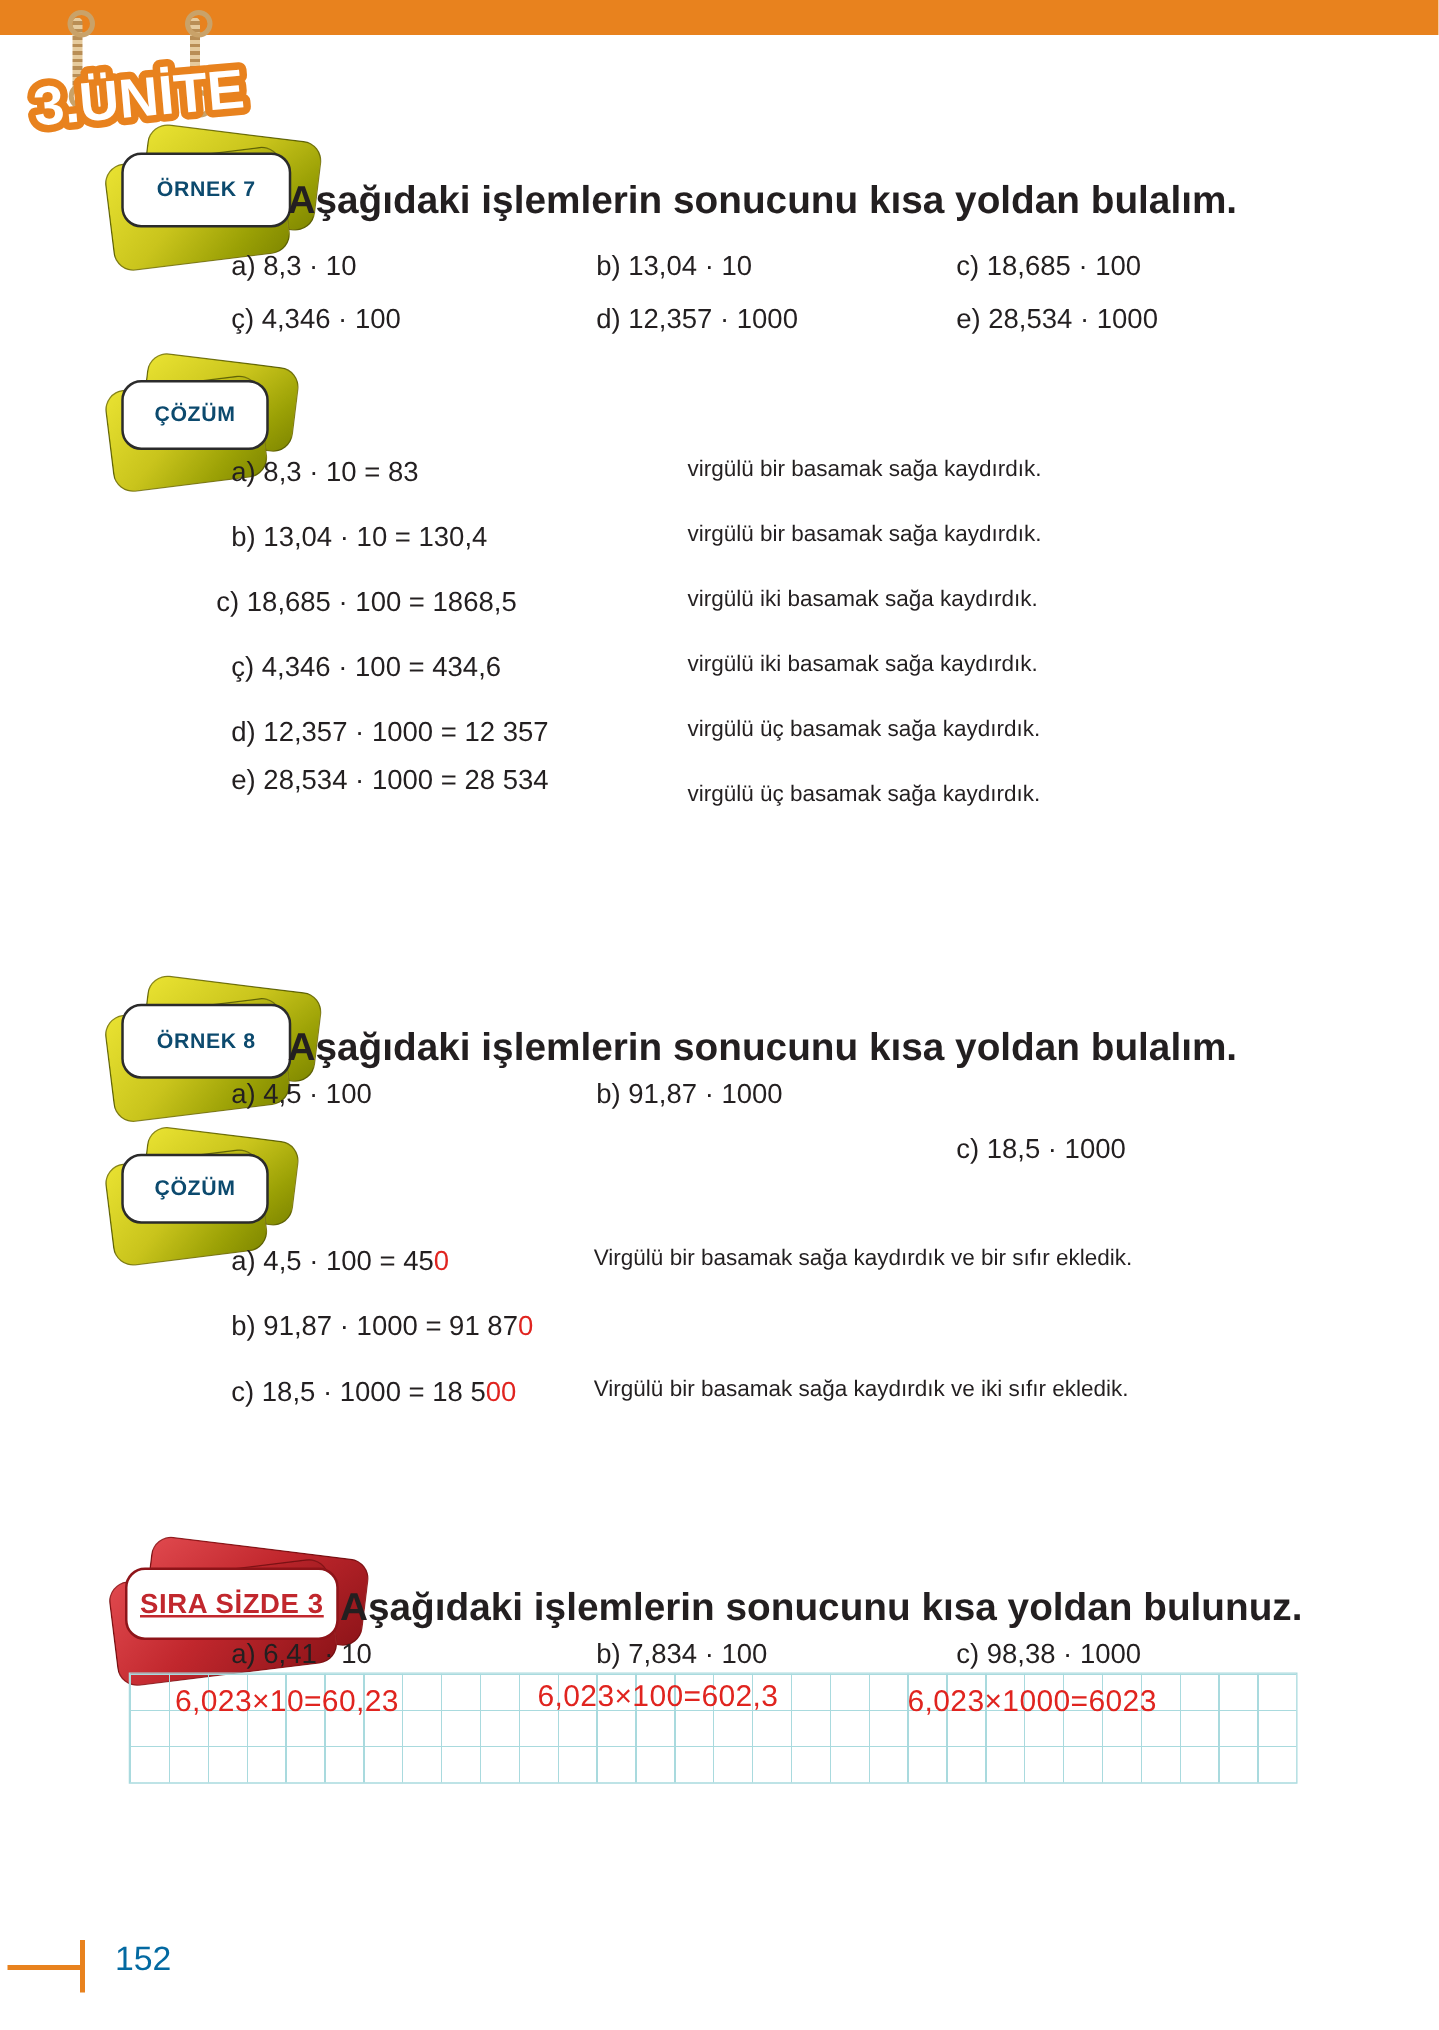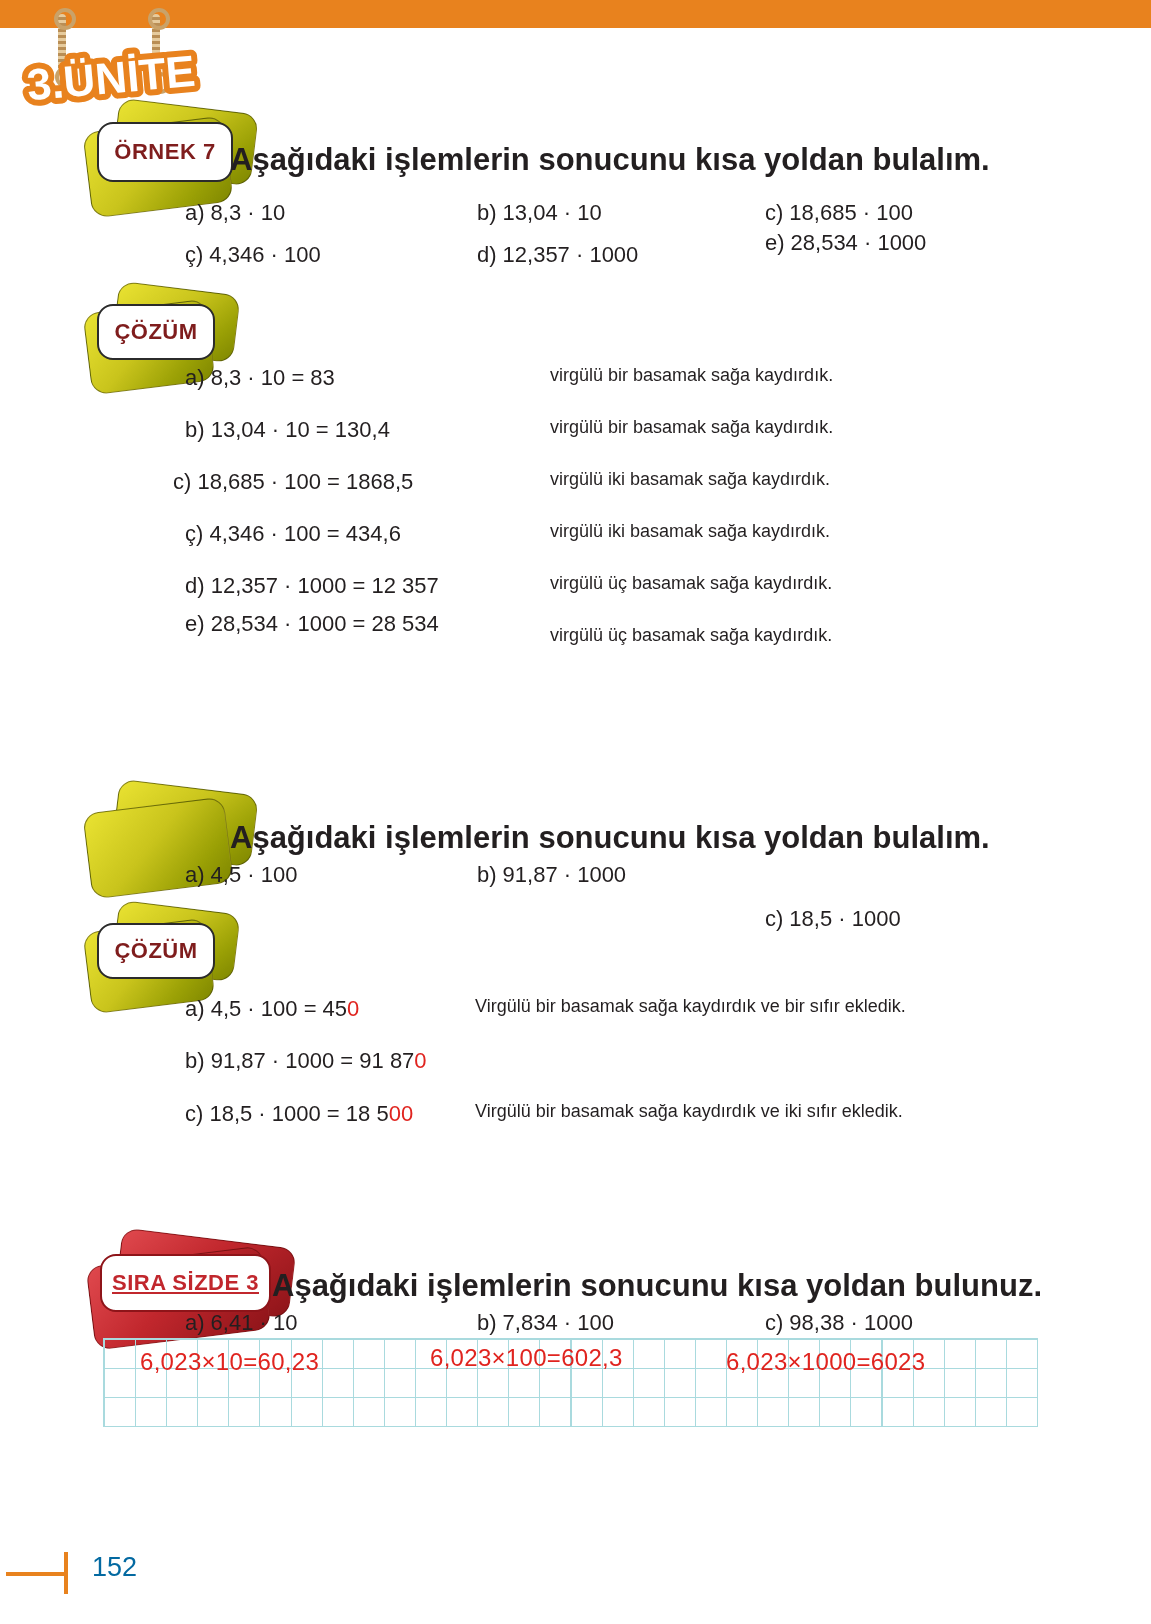--- a/index.html
+++ b/index.html
@@ -17,21 +17,21 @@
   .logo-svg{overflow:visible;}
   
   .badge{position:absolute;}
   .rib{position:absolute;border-radius:16px;}
   .rib-yellow{background:linear-gradient(135deg,#eae332 0%,#c9c41c 45%,#9aa005 78%,#7f8700 100%);border:1px solid rgba(60,60,10,.55);}
   .rib-red{background:linear-gradient(135deg,#e0494e 0%,#c1272d 45%,#8e1419 100%);border:1px solid rgba(90,10,10,.5);}
   .rib1{left:20px;top:-8px;right:-10px;bottom:20px;transform:rotate(7deg);}
   .rib2{left:-8px;top:10px;right:16px;bottom:-12px;transform:rotate(-7deg);}
   .badge-card{position:absolute;left:2px;top:8px;right:12px;bottom:16px;background:#ffffff;border:2px solid #2b2b2b;border-radius:16px;display:flex;align-items:center;justify-content:center;}
   .badge-card.red-border{border-color:#8e1419;}
-  .badge-label-blue{color:#7f1d1d;font-weight:bold;font-size:22px;letter-spacing:.5px;text-align:right;}
+  .badge-label-blue{color:#0c4a6e;font-weight:bold;font-size:17px;letter-spacing:.5px;text-align:right;}
   .badge-label-red{color:#c1272d;font-weight:bold;font-size:22px;letter-spacing:.5px;text-decoration:underline;}
   
   .sec-title{font-size:31px;font-weight:bold;white-space:nowrap;}
   .prob{font-size:22px;white-space:nowrap;}
   .prob .lbl{margin-right:6px;}
   .eq{font-size:22px;white-space:nowrap;}
   .note{font-size:18px;white-space:nowrap;}
   .red{color:#e0241f;}
   
   .grid{
@@ -81,21 +81,21 @@
   </div>
   <div class="abs prob" style="left:765px;top:200px;">
     <span class="lbl">c)</span><span>18,685 · 100</span>
   </div>
   <div class="abs prob" style="left:185px;top:242px;">
     <span class="lbl">ç)</span><span>4,346 · 100</span>
   </div>
   <div class="abs prob" style="left:477px;top:242px;">
     <span class="lbl">d)</span><span>12,357 · 1000</span>
   </div>
-  <div class="abs prob" style="left:765px;top:230px;">
+  <div class="abs prob" style="left:765px;top:242px;">
     <span class="lbl">e)</span><span>28,534 · 1000</span>
   </div>
 
   <div class="badge" style="left:95px;top:296px;width:132px;height:80px;">
     <div class="rib rib-yellow rib1"></div>
     <div class="rib rib-yellow rib2"></div>
     <div class="badge-card">
       <span class="badge-label-blue">ÇÖZÜM</span>
     </div>
   </div>
@@ -109,20 +109,23 @@
   <div class="abs eq" style="left:185px;top:521px;">ç) 4,346 · 100 = 434,6</div>
   <div class="abs note" style="left:550px;top:521px;">virgülü iki basamak sağa kaydırdık.</div>
   <div class="abs eq" style="left:185px;top:573px;">d) 12,357 · 1000 = 12 357</div>
   <div class="abs note" style="left:550px;top:573px;">virgülü üç basamak sağa kaydırdık.</div>
   <div class="abs eq" style="left:185px;top:611px;">e) 28,534 · 1000 = 28 534</div>
   <div class="abs note" style="left:550px;top:625px;">virgülü üç basamak sağa kaydırdık.</div>
 
   <div class="badge" style="left:95px;top:795px;width:150px;height:84px;">
     <div class="rib rib-yellow rib1"></div>
     <div class="rib rib-yellow rib2"></div>
+    <div class="badge-card">
+      <span class="badge-label-blue">ÖRNEK 8</span>
+    </div>
   </div>
   <div class="abs sec-title" style="left:230px;top:820px;">Aşağıdaki işlemlerin sonucunu kısa yoldan bulalım.</div>
 
   <div class="abs prob" style="left:185px;top:862px;">
     <span class="lbl">a)</span><span>4,5 · 100</span>
   </div>
   <div class="abs prob" style="left:477px;top:862px;">
     <span class="lbl">b)</span><span>91,87 · 1000</span>
   </div>
   <div class="abs prob" style="left:765px;top:862px;margin-top:44px;">

